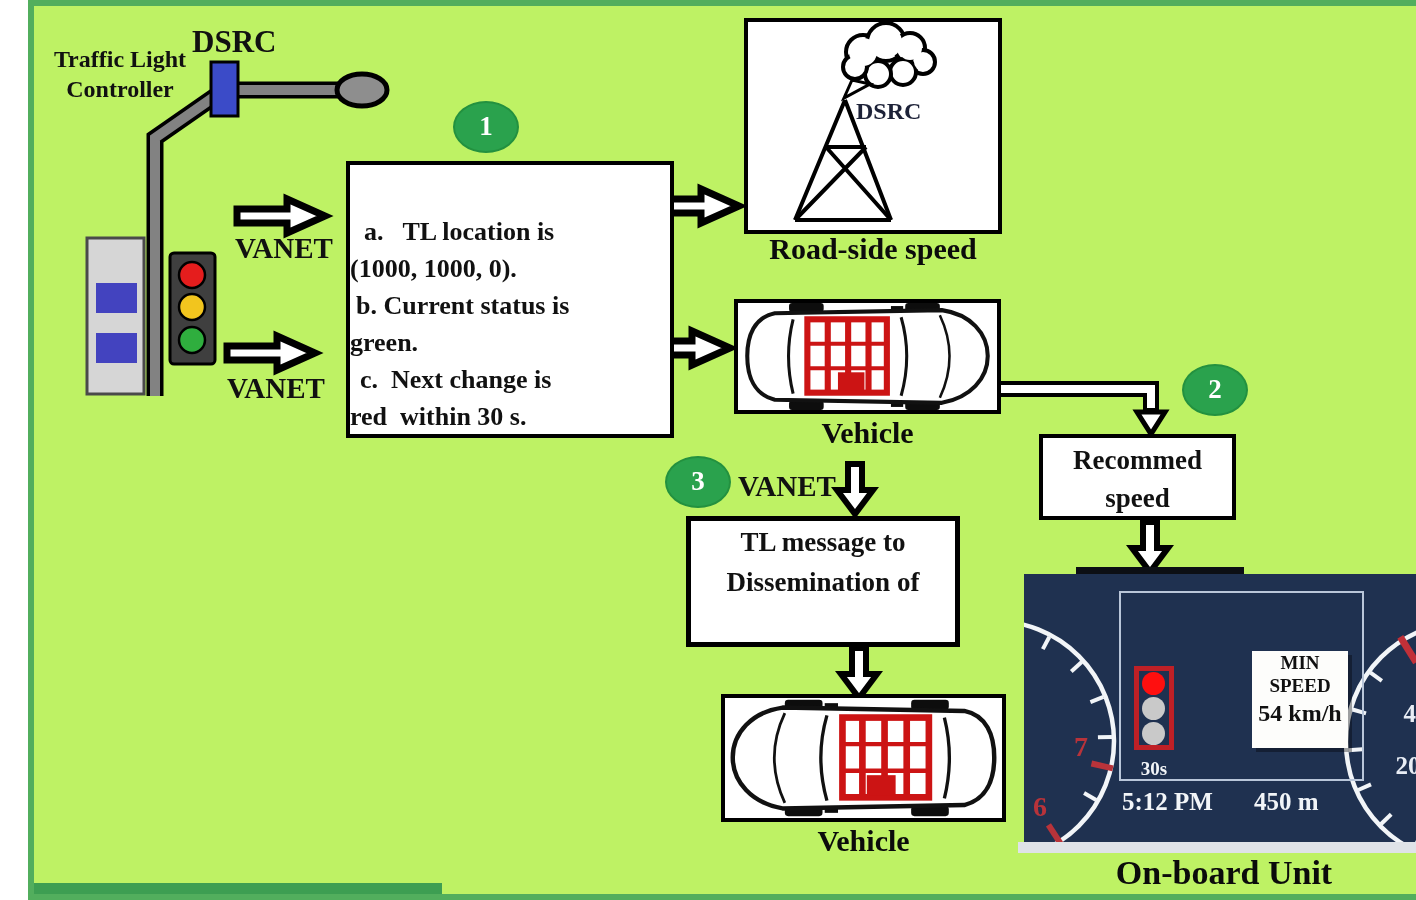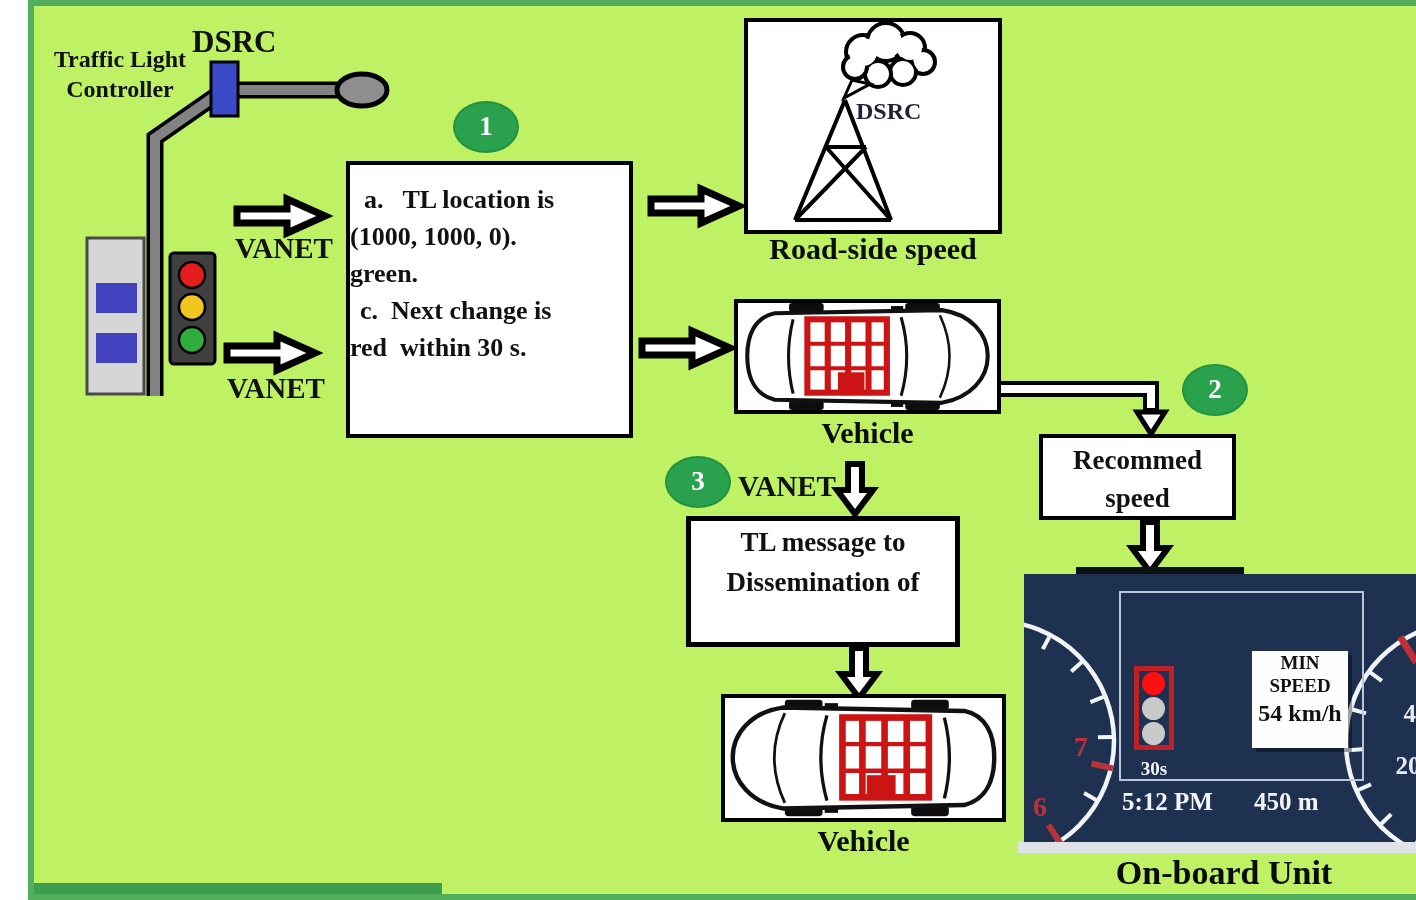--- a/index.html
+++ b/index.html
@@ -11,21 +11,21 @@
   .abs{position:absolute;}
   .bold{font-weight:700;}
   .box{position:absolute;background:#fff;border:4px solid #000;box-sizing:border-box;}
   .caption{position:absolute;text-align:center;font-weight:700;color:#0b0b0b;}
   .badge{
     position:absolute;width:62px;height:48px;border-radius:50%;
     background:#2aa24d;border:2px solid #23913f;color:#fff;font-weight:700;
     font-size:27px;text-align:center;line-height:46px;
   }
   
-  #msgbox{left:312px;top:155px;width:287px;height:277px;padding-top:16px;font-size:26px;line-height:37px;font-weight:700;}
+  #msgbox{left:312px;top:155px;width:328px;height:277px;padding-top:48px;font-size:26px;line-height:37px;font-weight:700;}
   #msgbox .ln{white-space:pre-wrap;}
   #msgbox .left{text-align:left;padding-left:14px;}
   #msgbox .center{}
   
   #recbox{left:1005px;top:428px;width:197px;height:86px;text-align:center;font-size:27px;font-weight:700;line-height:38px;padding-top:3px;}
   #disbox{left:652px;top:510px;width:274px;height:131px;border-width:5px;text-align:center;font-size:27px;font-weight:700;line-height:40px;padding-top:1px;}
   
   #dash{left:990px;top:568px;width:420px;height:270px;background:#1f3150;overflow:hidden;}
   #dash .white{color:#f2f5f8;}
   #panel{left:95px;top:17px;width:245px;height:190px;border:2px solid #b9c6d9;box-sizing:border-box;}
@@ -98,20 +98,21 @@
   <div class="abs bold" style="left:188px;top:366px;width:108px;text-align:center;font-size:29px;">VANET</div>
 
   <div class="badge" style="left:419px;top:95px;">1</div>
   <div class="badge" style="left:1148px;top:358px;">2</div>
   <div class="badge" style="left:631px;top:450px;">3</div>
   <div class="abs bold" style="left:698px;top:464px;width:110px;text-align:center;font-size:29px;">VANET</div>
 
   <div class="box" id="msgbox">
     <div class="ln left">a.   TL location is</div>
     <div class="ln center">(1000, 1000, 0).</div>
+    <div class="ln left" style="padding-left:6px;">b. Current status is</div>
     <div class="ln center">green.</div>
     <div class="ln left" style="padding-left:10px;">c.  Next change is</div>
     <div class="ln center">red  within 30 s.</div>
   </div>
 
   <div class="box" style="left:710px;top:12px;width:258px;height:216px;">
     <svg width="250" height="208" viewBox="0 0 250 208">
 
       <g fill="none" stroke="#000" stroke-width="4">
         <path d="M97,78 L47,198 M97,78 L143,198 M47,198 H143"></path>

